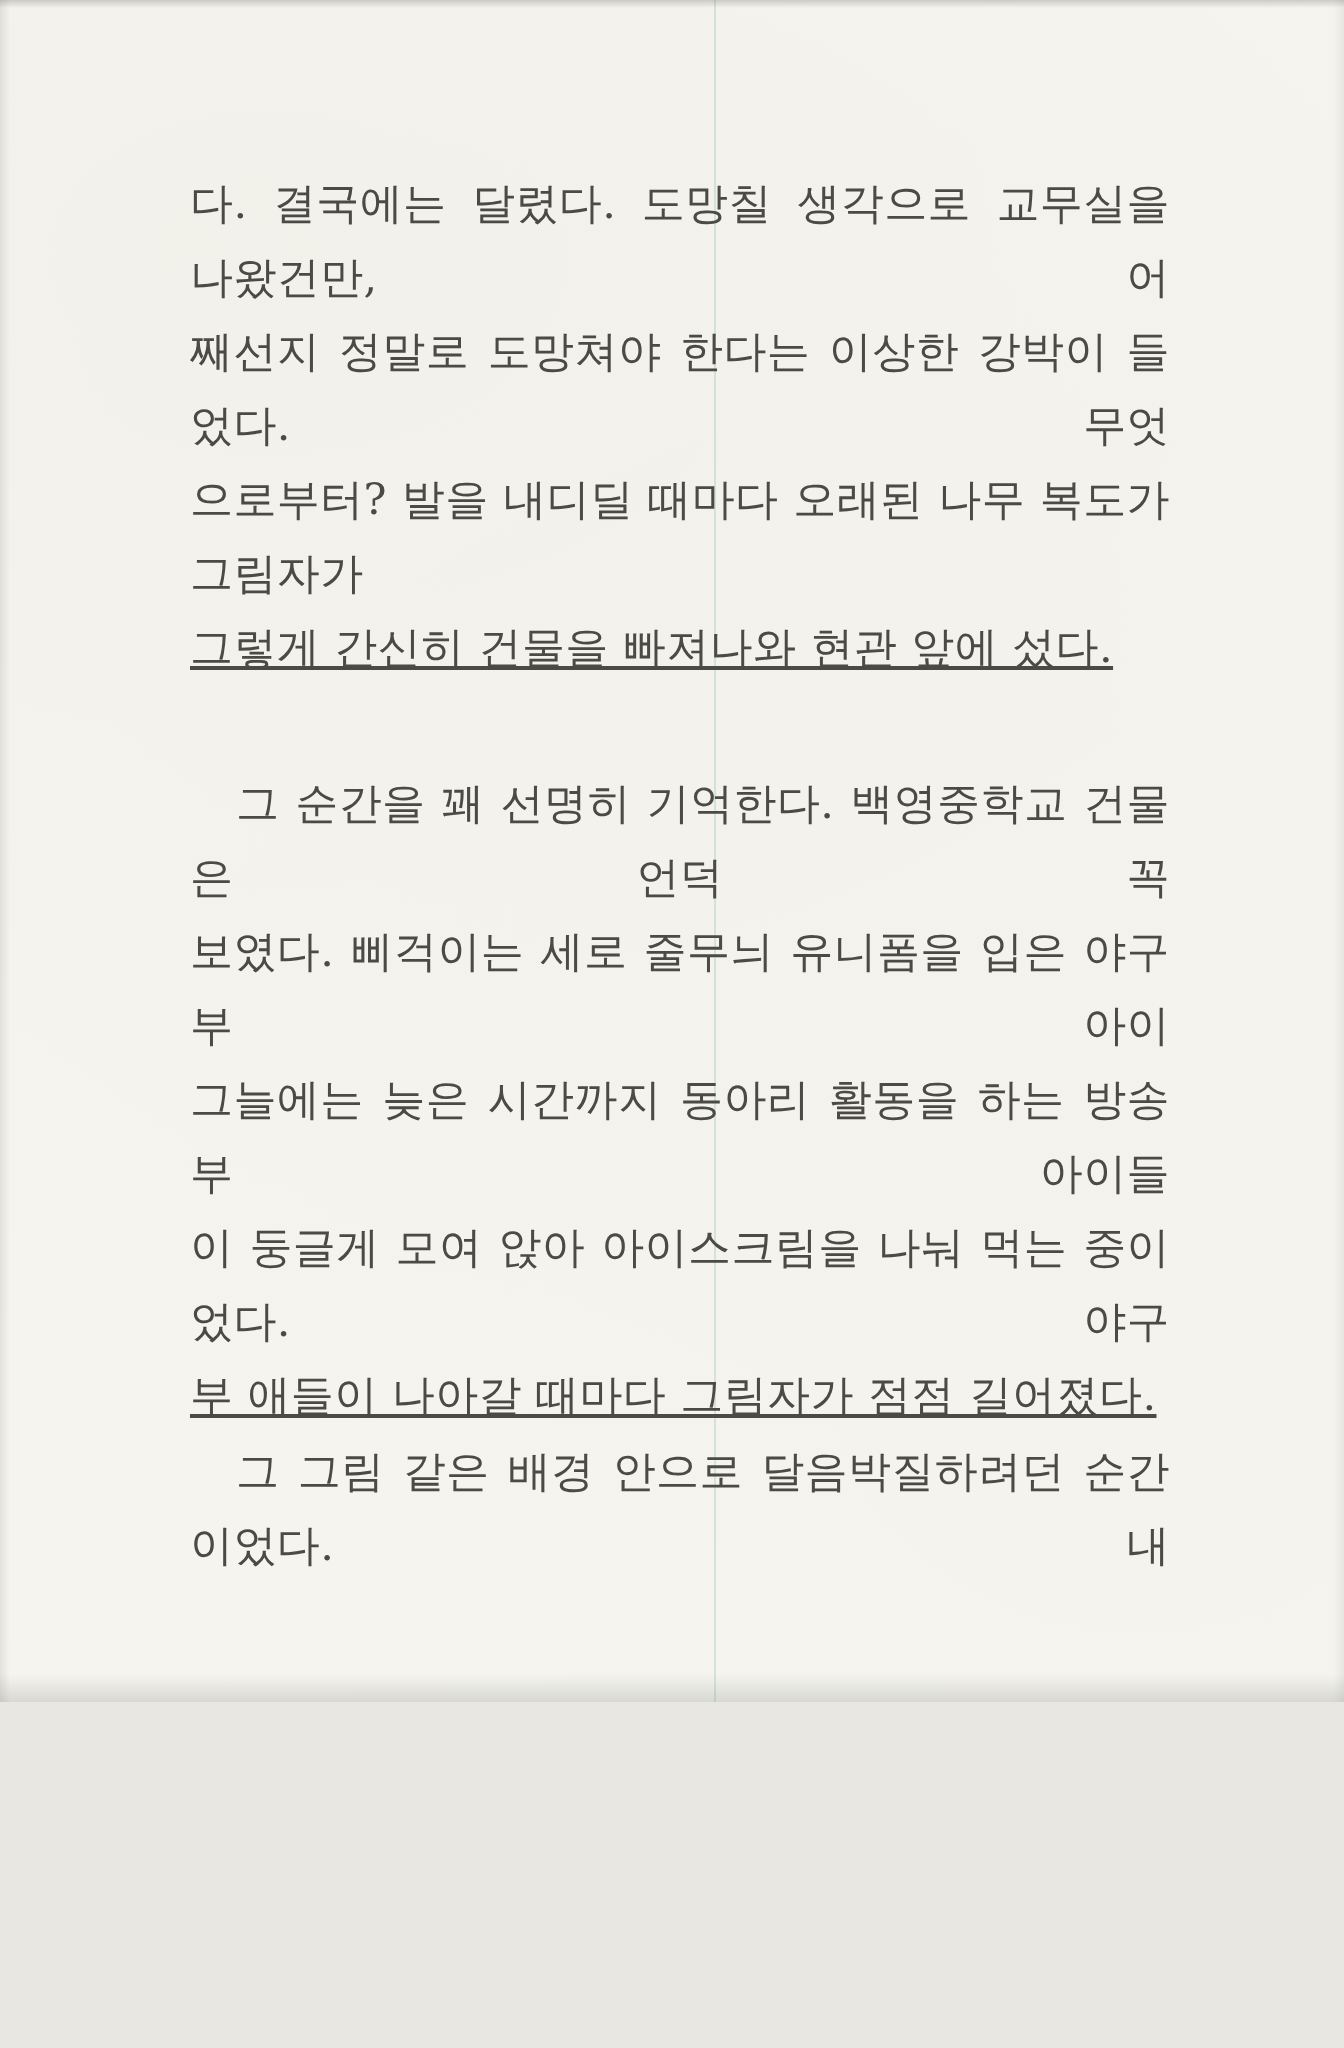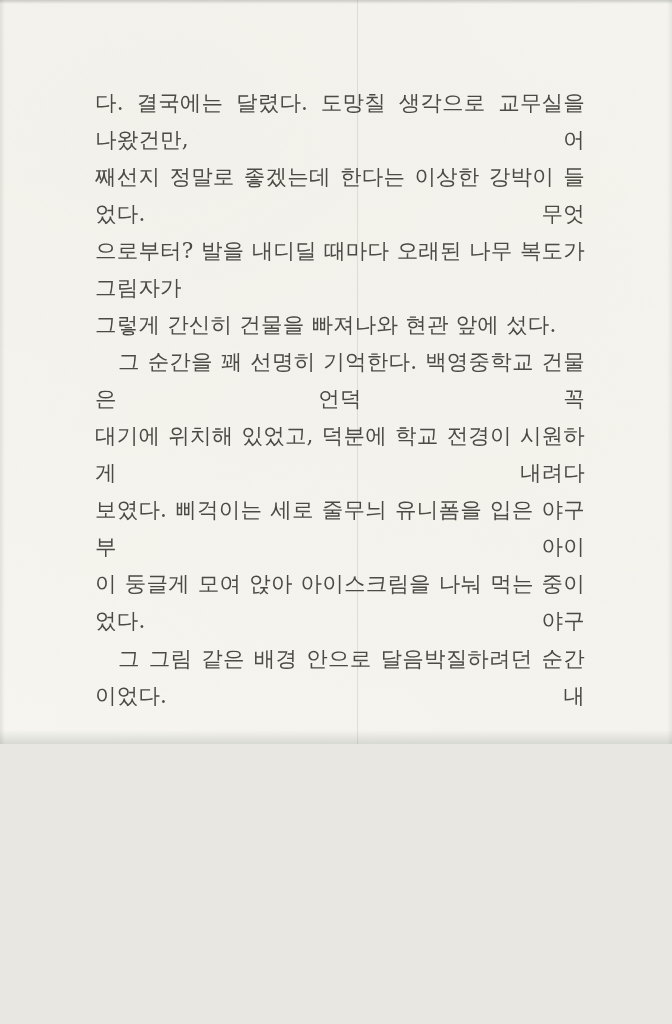--- a/index.html
+++ b/index.html
@@ -3,21 +3,21 @@
 <meta charset="utf-8">
 <style>
   html, body { margin: 0; padding: 0; }
   body {
     width: 672px; height: 1024px;
     font-family: "DejaVu Serif", "Liberation Serif", serif;
     background: #e8e7e2;
   }
   .page {
     position: relative;
-    width: 672px; height: 744px;
+    width: 672px; height: 851px;
     background: #f6f5f0;
     overflow: hidden;
   }
   
   .edge-top {
     position: absolute; left: 0; top: 0; width: 672px; height: 4px;
     background: linear-gradient(to bottom, rgba(110,110,105,0.30), rgba(110,110,105,0.0));
   }
   .edge-bottom {
     position: absolute; left: 0; bottom: 0; width: 672px; height: 14px;
@@ -46,30 +46,31 @@
   .textblock {
     position: absolute;
     left: 95px; top: 84px; width: 490px;
     font-size: 21.5px;
     line-height: 37px;
     color: #4c4a45;
     letter-spacing: 0.2px;
   }
   .para { margin: 0; }
   .para.gap-date  { margin-top: 43px; }
-  .para.gap-body  { }
+  .para.gap-body  { margin-top: 41px; }
   .para.gap-tight { margin-top: 1px;  }
   .line {
     text-align: justify;
     text-align-last: justify;
     white-space: normal;
   }
   .line.no-just {
     text-align: center;
     text-align-last: left;
+    text-decoration: underline;
   }
   .line.indent { text-indent: 23px; }
 
   .page-number {
     position: absolute;
     left: 95px; top: 946px;
     font-size: 15.5px;
     letter-spacing: 1px;
     color: #45443f;
     margin-left: 19px;
@@ -82,29 +83,30 @@
   <div class="paper-tint"></div>
   <div class="fold-line"></div>
   <div class="edge-top"></div>
   <div class="edge-bottom"></div>
   <div class="edge-left"></div>
   <div class="edge-right"></div>
 
   <div class="textblock" id="textblock">
       <div class="para">
         <div class="line">다. 결국에는 달렸다. 도망칠 생각으로 교무실을 나왔건만, 어</div>
-        <div class="line">째선지 정말로 좋겠는데 한다는 이상한 강박이 들었다. 무엇</div>
+        <div class="line">째선지 정말로 도망쳐야 한다는 이상한 강박이 들었다. 무엇</div>
         <div class="line">으로부터? 발을 내디딜 때마다 오래된 나무 복도가 그림자가</div>
         <div class="line no-just">그렇게 간신히 건물을 빠져나와 현관 앞에 섰다.</div>
       </div>
       <div class="para gap-body">
         <div class="line indent">그 순간을 꽤 선명히 기억한다. 백영중학교 건물은 언덕 꼭</div>
-        <div class="line">대기에 위치해 있었고, 덕분에 학교 전경이 시원하게 내려다</div>
         <div class="line">보였다. 삐걱이는 세로 줄무늬 유니폼을 입은 야구부 아이</div>
+        <div class="line">그늘에는 늦은 시간까지 동아리 활동을 하는 방송부 아이들</div>
         <div class="line">이 둥글게 모여 앉아 아이스크림을 나눠 먹는 중이었다. 야구</div>
+        <div class="line no-just">부 애들이 나아갈 때마다 그림자가 점점 길어졌다.</div>
       </div>
       <div class="para gap-tight">
         <div class="line indent">그 그림 같은 배경 안으로 달음박질하려던 순간이었다. 내</div>
       </div>
     </div>
 
   <div class="page-number">16</div>
 </div>
 
 </body></html>

